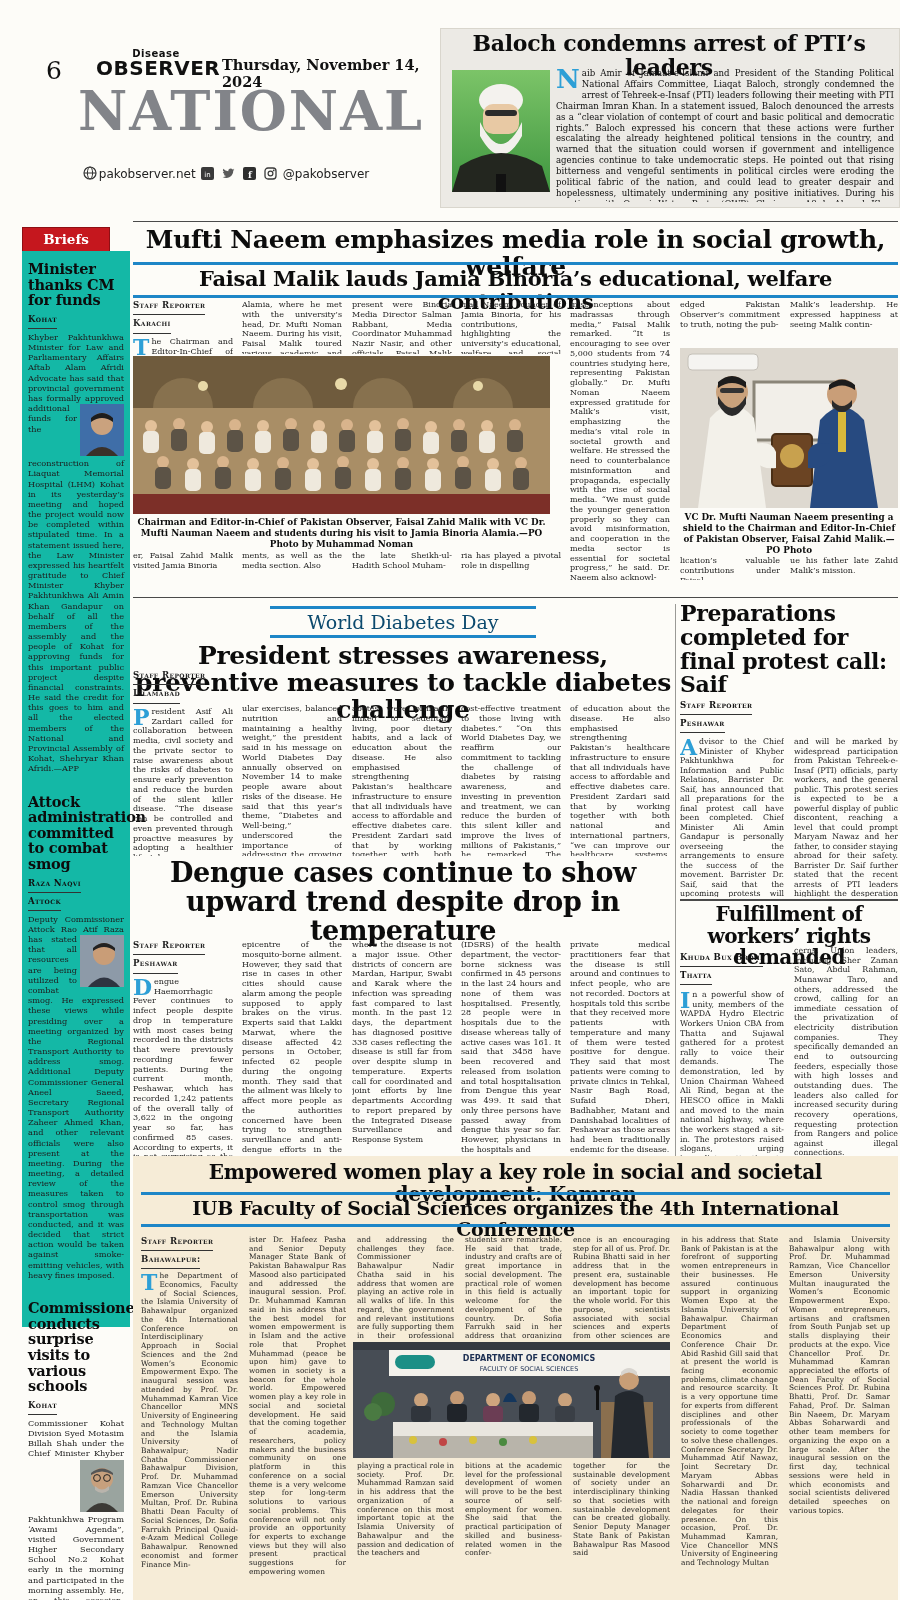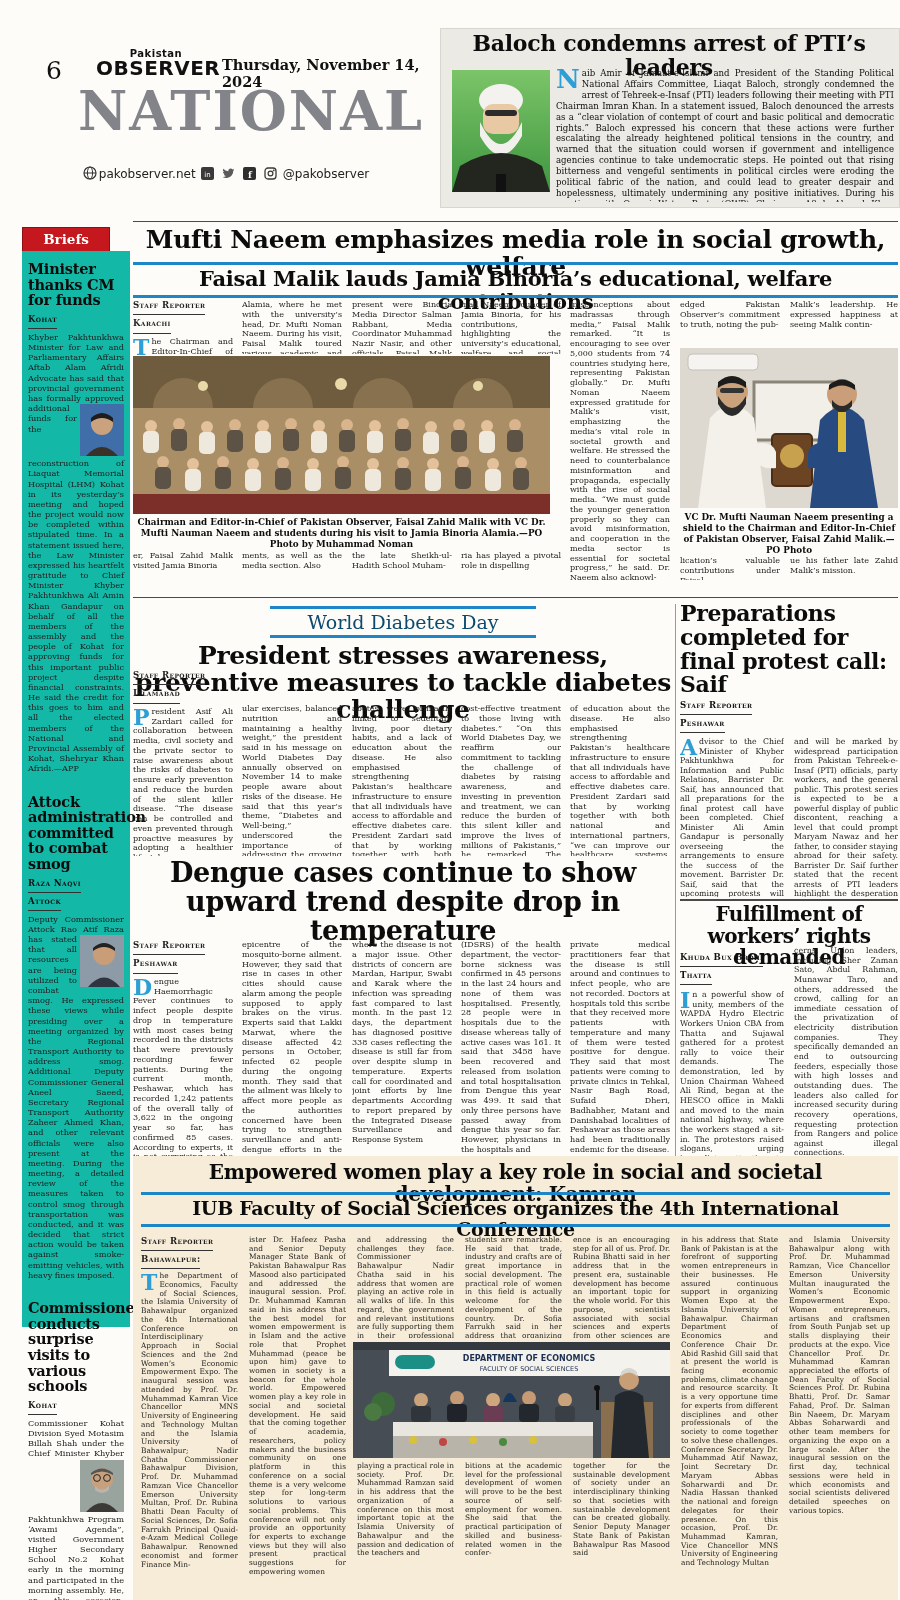--- a/index.html
+++ b/index.html
@@ -22,21 +22,21 @@
   .soc-ic{display:inline-block;vertical-align:middle;margin:0 2px;}
   .kicker{position:absolute;font-size:19px;text-align:center;color:#0c4a6e;}
 </style>
 </head>
 <body>
 
 <div class="page">
 
   <div class="abs" style="left:46px;top:56px;font-size:25px;">6</div>
   <div class="abs" style="left:96px;top:48px;width:120px;text-align:center;">
-    <div class="logo-top">Pakistan</div>
+    <div class="logo-top">Disease</div>
     <div class="logo-main">OBSERVER</div>
   </div>
   <div class="abs" style="left:222px;top:56px;width:215px;font-size:14.5px;font-weight:bold;">Thursday, November 14, 2024</div>
   <div class="abs" style="left:78px;top:84px;width:292px;text-align:center;font-size:54px;font-weight:bold;color:#828489;letter-spacing:2px;line-height:1;">NATIONAL</div>
   <div class="abs" style="left:70px;top:166px;width:310px;text-align:center;font-family:'DejaVu Sans',sans-serif;font-size:12px;color:#222;">
     <span class="soc-ic"><svg width="14" height="14" viewBox="0 0 14 14">
           <circle cx="7" cy="7" r="6" fill="none" stroke="#333" stroke-width="1.2"></circle>
           <ellipse cx="7" cy="7" rx="2.6" ry="6" fill="none" stroke="#333" stroke-width="1"></ellipse>
           <line x1="1" y1="7" x2="13" y2="7" stroke="#333" stroke-width="1"></line>
         </svg></span><span>pakobserver.net</span>

